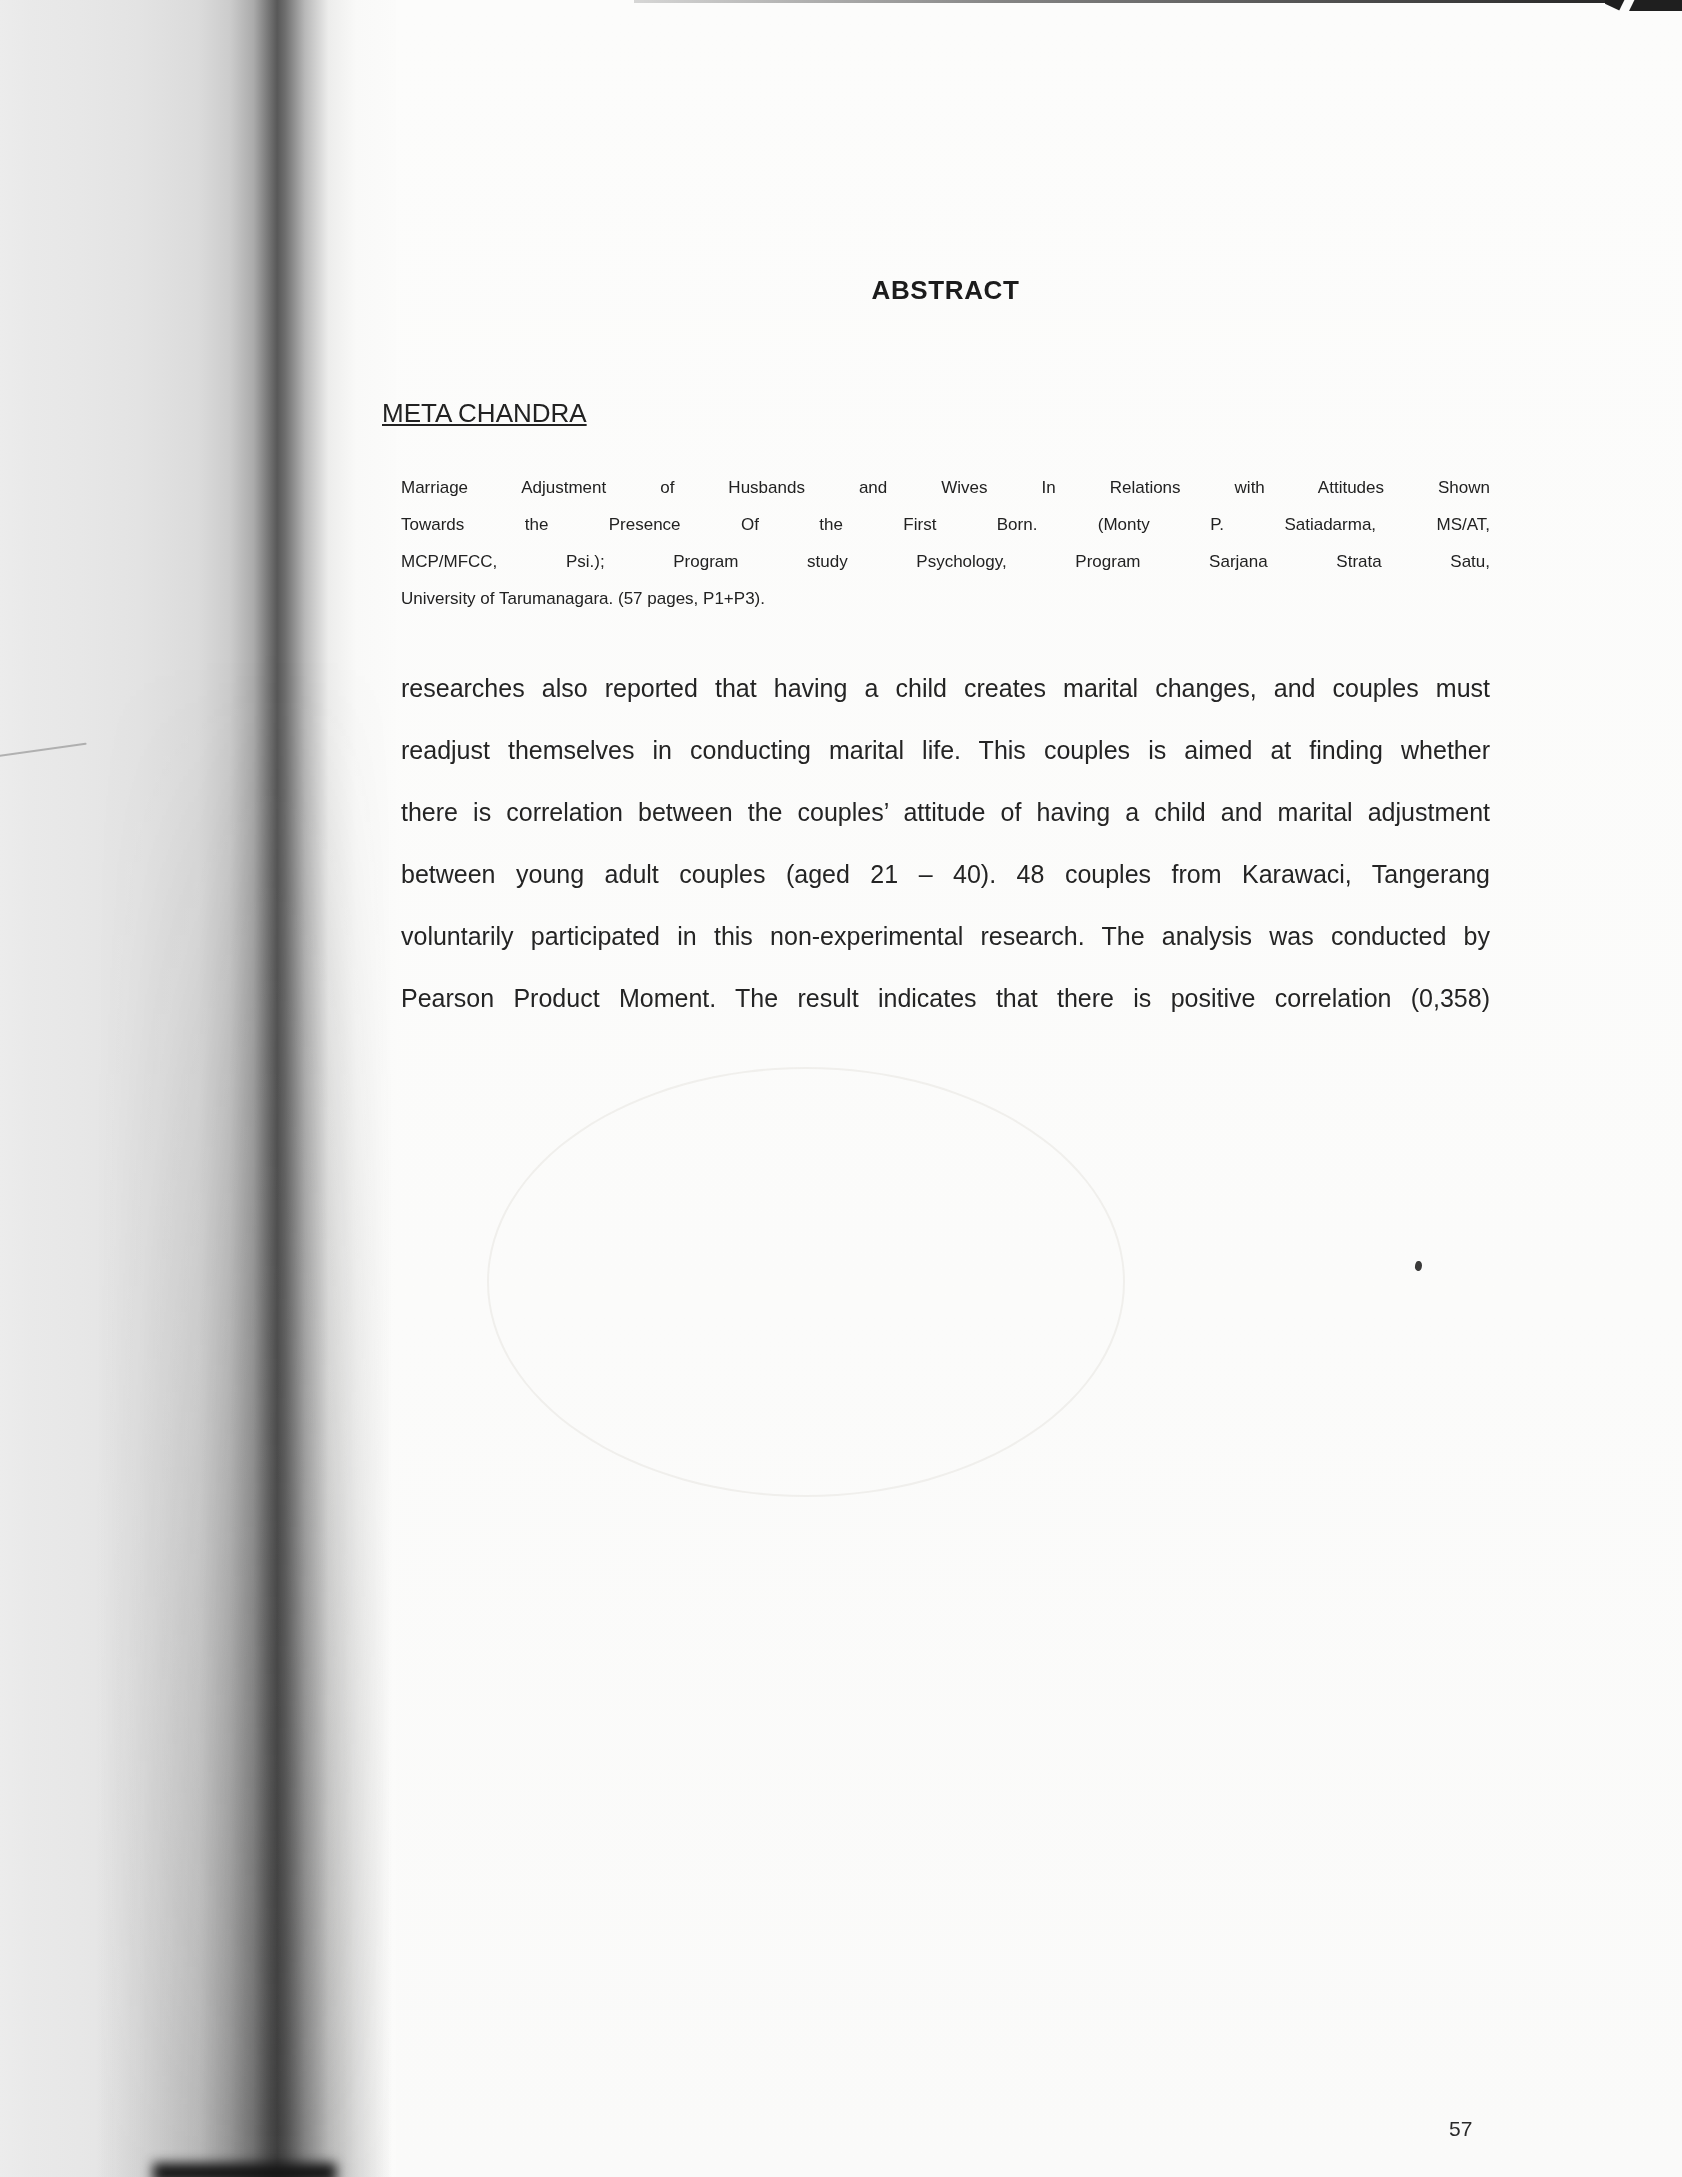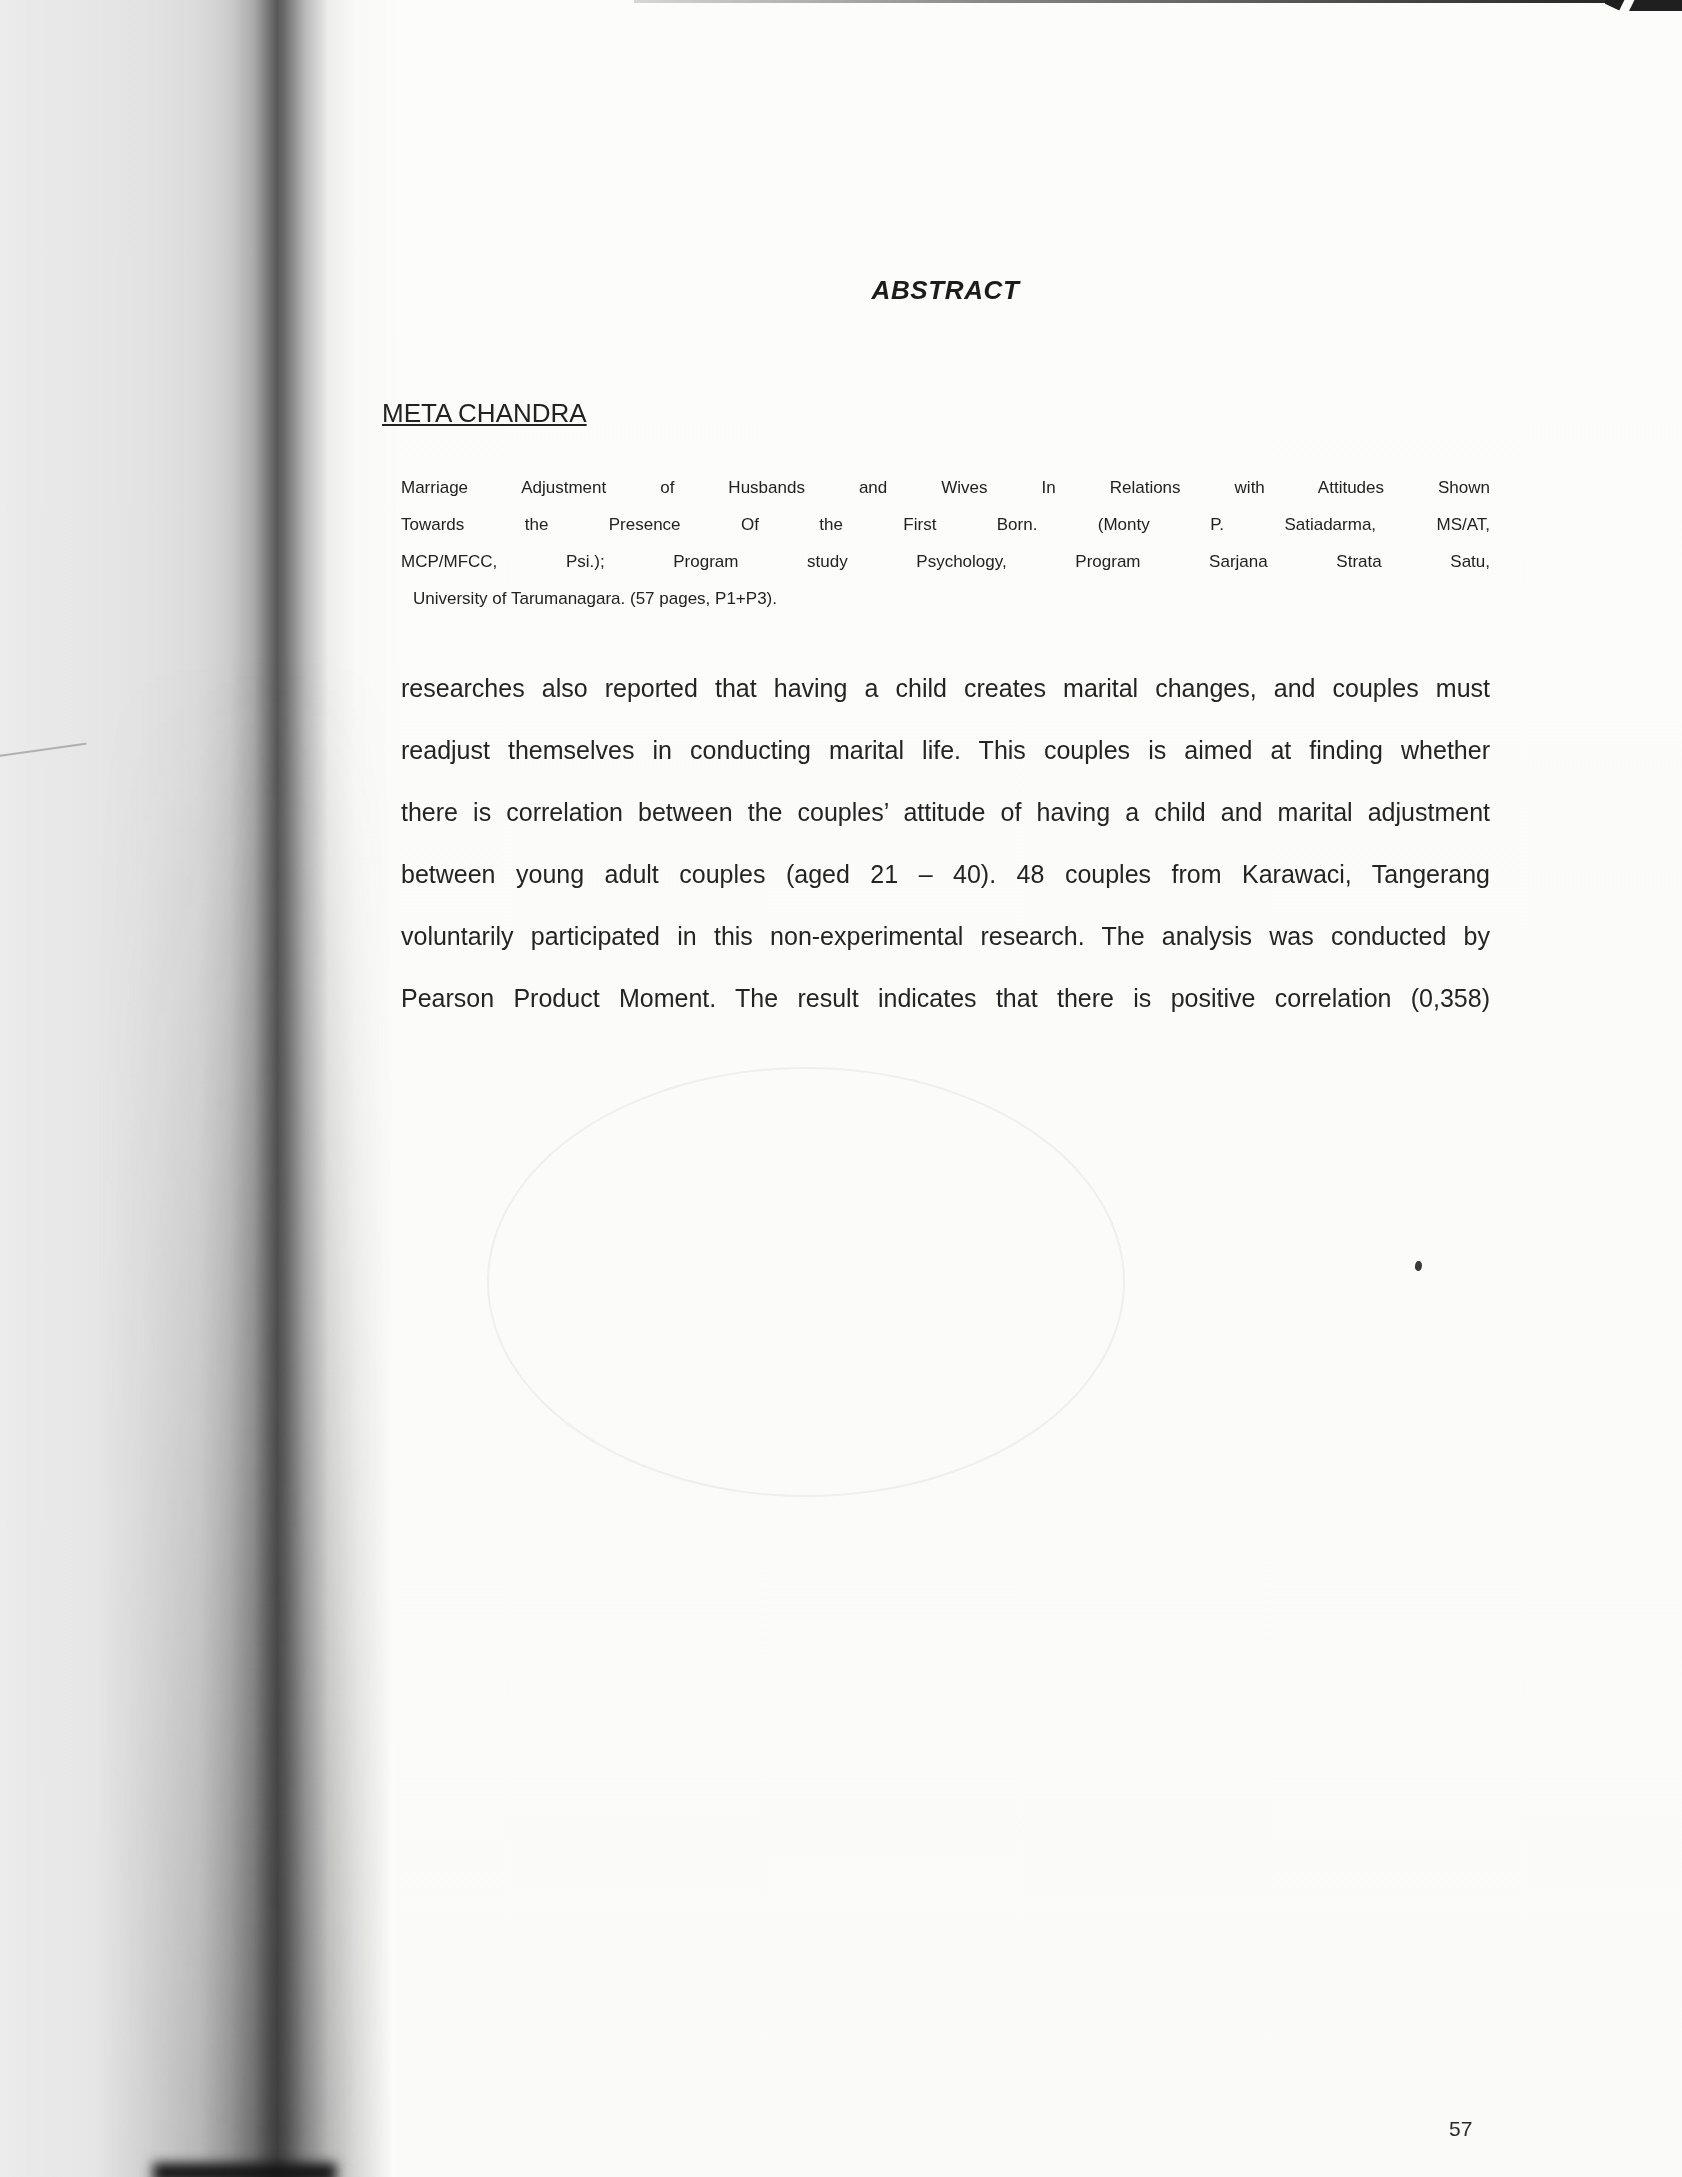--- a/index.html
+++ b/index.html
@@ -103,21 +103,20 @@
   }
   .doc-heading {
     position: absolute;
     left: 401px; top: 275px;
     width: 1089px;
     text-align: center;
     font-size: 26px;
     font-weight: bold;
     letter-spacing: 0.6px;
     color: #1c1c1c;
-    font-style: italic;
   }
   .doc-author {
     position: absolute;
     left: 382px; top: 398px;
     width: 1089px;
     font-size: 26px;
     color: #222222;
     text-decoration: underline;
   }
   .citation-block {
@@ -129,21 +128,20 @@
   }
   .citation-block .line {
     height: 37px;
     line-height: 37px;
     overflow: hidden;
     text-align: justify;
     text-align-last: justify;
   }
   .citation-block .line.last {
     text-align-last: left;
-    margin-left: 12px;
   }
   .abstract-block {
     position: absolute;
     left: 401px; top: 657px;
     width: 1089px;
     font-size: 25px;
     color: #242424;
   }
   .abstract-block .line {
     height: 62px;

